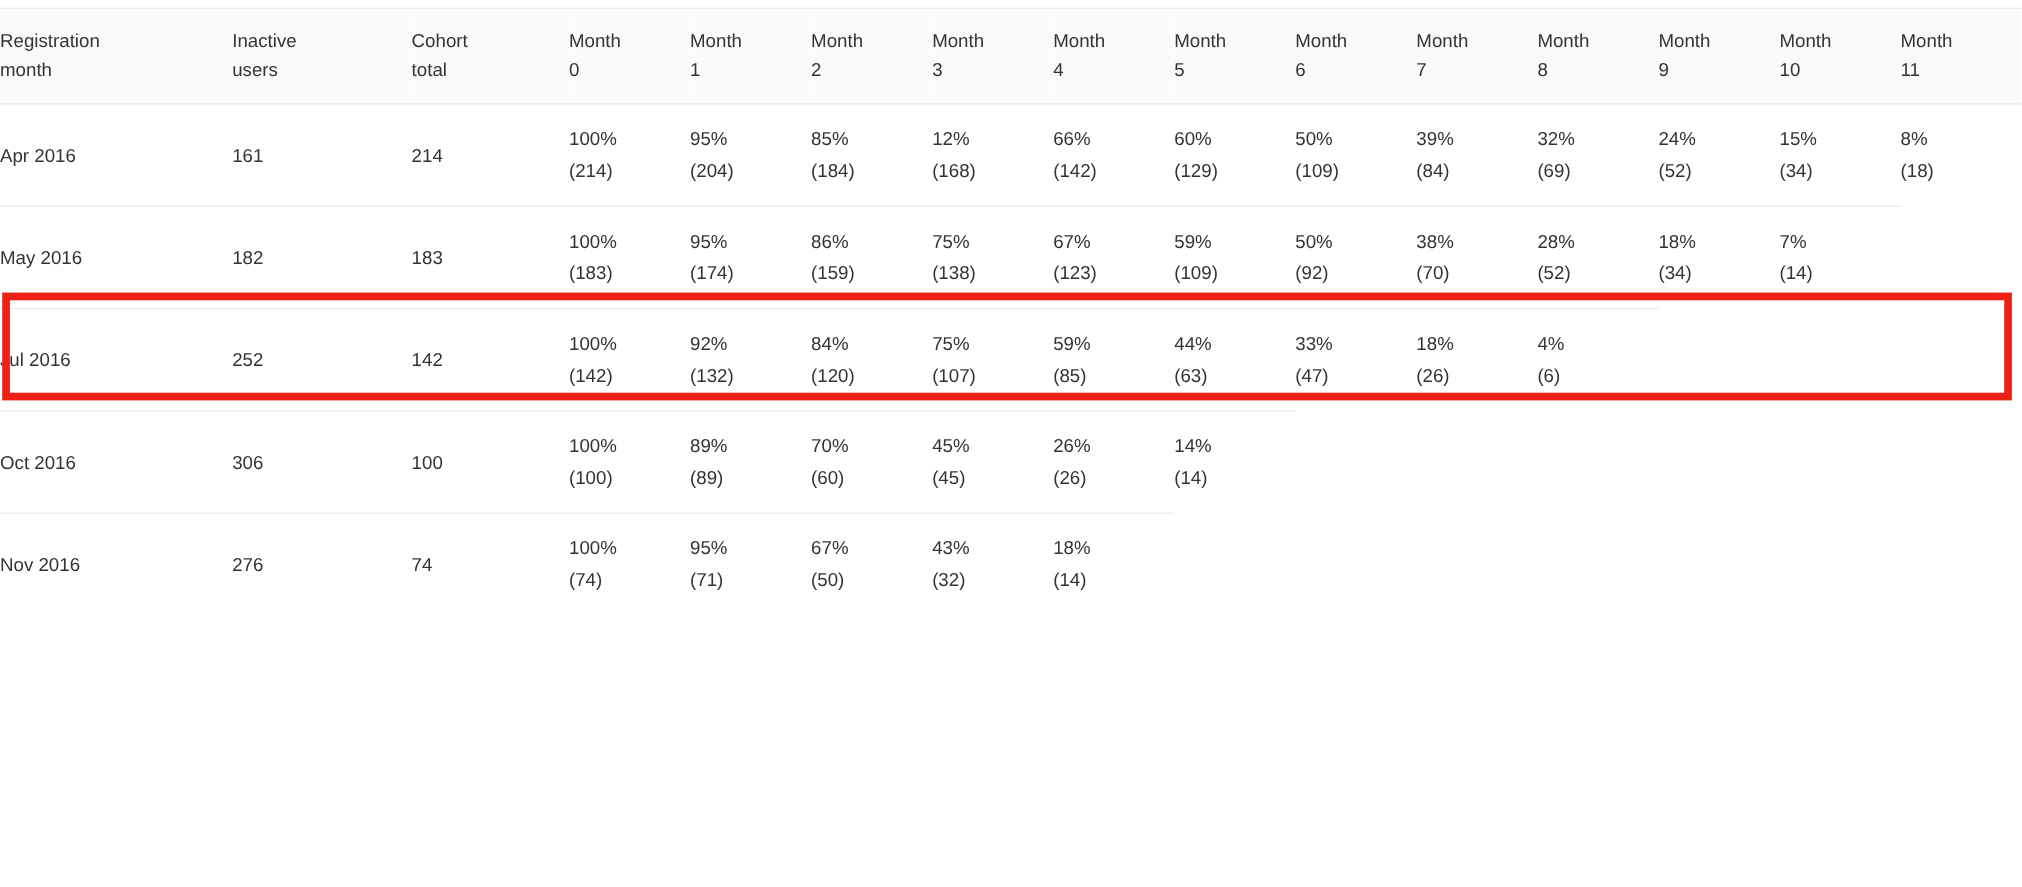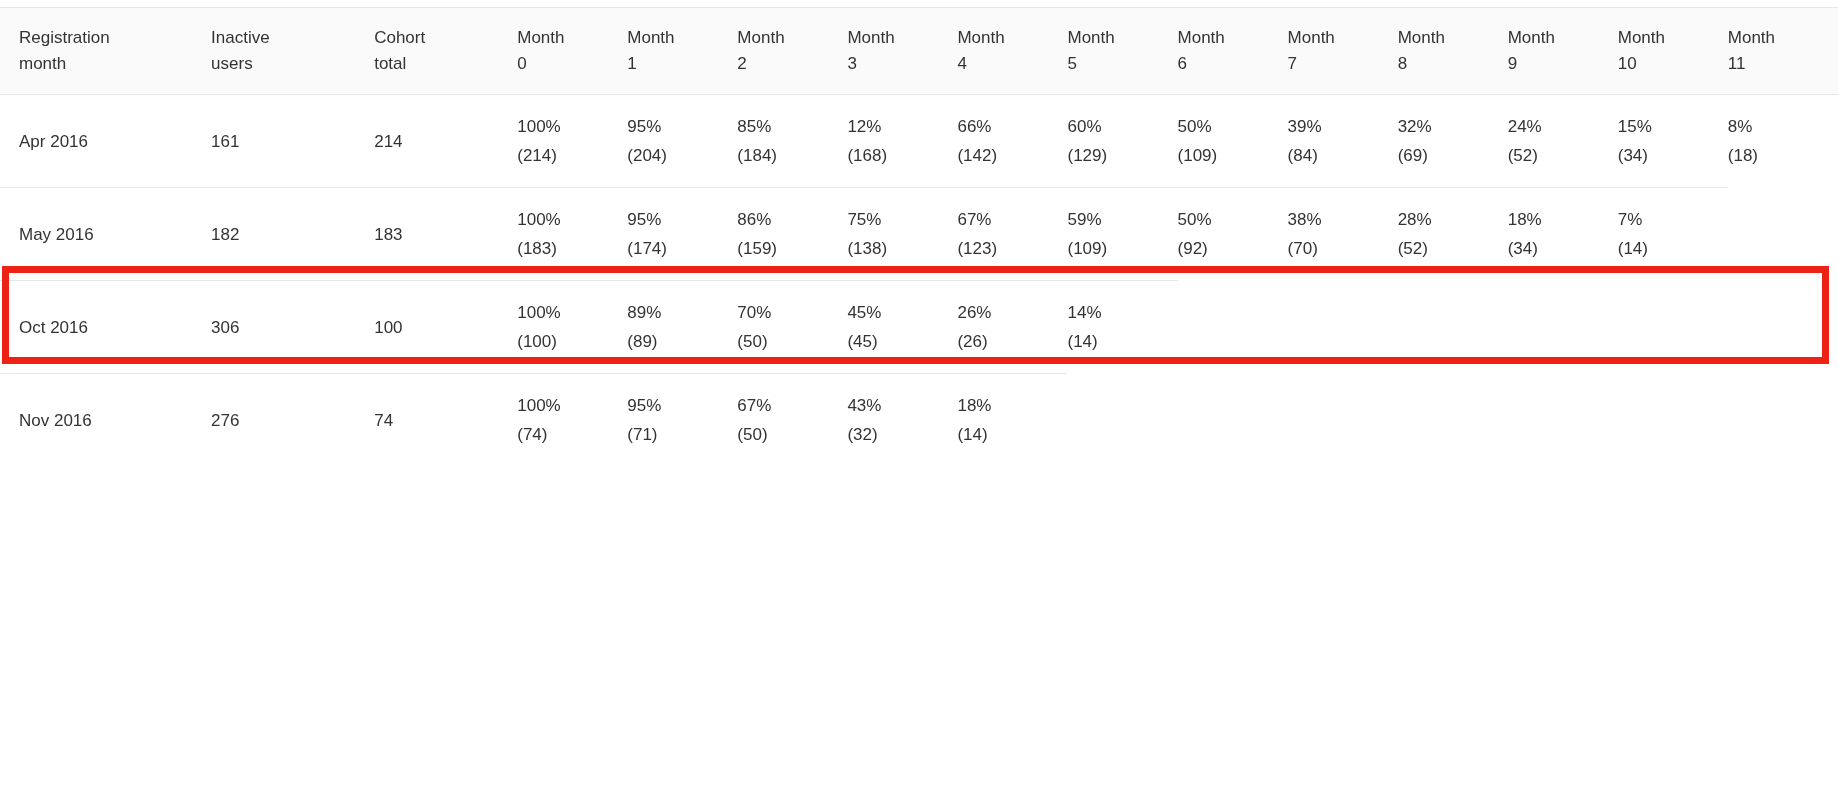--- a/index.html
+++ b/index.html
@@ -33,21 +33,21 @@
   table.cohort tbody td {
     height: 92px;
     vertical-align: middle;
     font-size: 17px;
     line-height: 29px;
     text-align: left;
     white-space: pre-line;
     padding: 0 8px 0 0;
   }
   table.cohort th:first-child,
-  table.cohort td:first-child { padding-left: 19px; }
+  table.cohort td:first-child { }
   table.cohort tbody td.filled { border-top: 1px solid #e7e7e7; }
 
   .highlight-box {
     position: absolute;
     left: 2px;
     top: 266px;
     width: 1827px;
     height: 98px;
     box-sizing: border-box;
     border: 7px solid #ed2214;
@@ -162,29 +162,55 @@
 (70)</td>
           <td class="filled">28%
 (52)</td>
           <td class="filled">18%
 (34)</td>
           <td class="filled">7%
 (14)</td>
           <td></td>
         </tr>
         <tr>
+          <td class="filled">Jul 2016</td>
+          <td class="filled">252</td>
+          <td class="filled">142</td>
+          <td class="filled">100%
+(142)</td>
+          <td class="filled">92%
+(132)</td>
+          <td class="filled">84%
+(120)</td>
+          <td class="filled">75%
+(107)</td>
+          <td class="filled">59%
+(85)</td>
+          <td class="filled">44%
+(63)</td>
+          <td class="filled">33%
+(47)</td>
+          <td class="filled">18%
+(26)</td>
+          <td class="filled">4%
+(6)</td>
+          <td></td>
+          <td></td>
+          <td></td>
+        </tr>
+        <tr>
           <td class="filled">Oct 2016</td>
           <td class="filled">306</td>
           <td class="filled">100</td>
           <td class="filled">100%
 (100)</td>
           <td class="filled">89%
 (89)</td>
           <td class="filled">70%
-(50)</td>
+(60)</td>
           <td class="filled">45%
 (45)</td>
           <td class="filled">26%
 (26)</td>
           <td class="filled">14%
 (14)</td>
           <td></td>
           <td></td>
           <td></td>
           <td></td>

